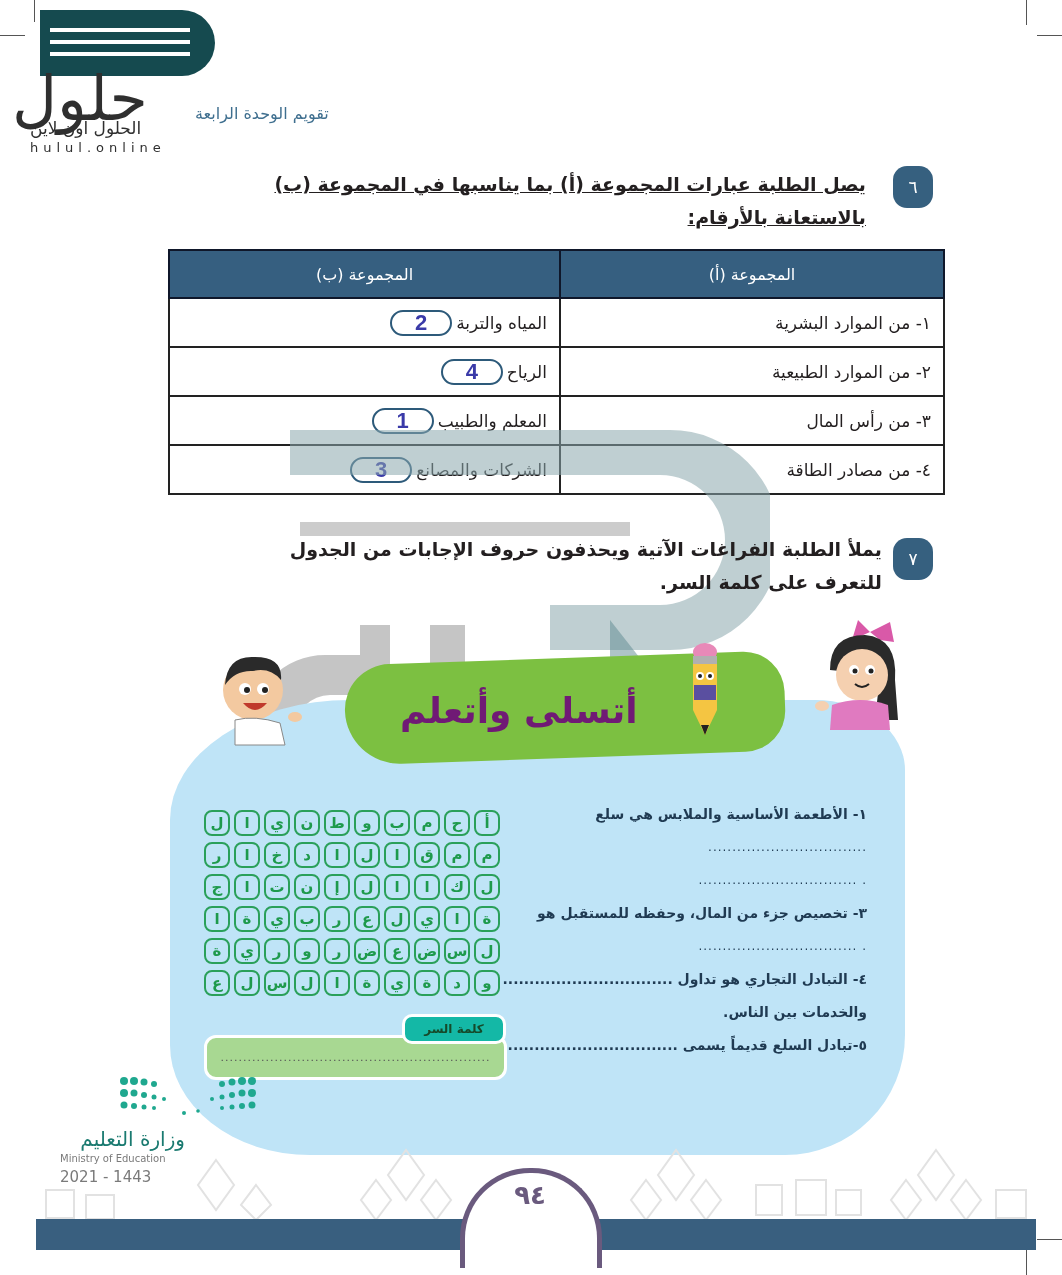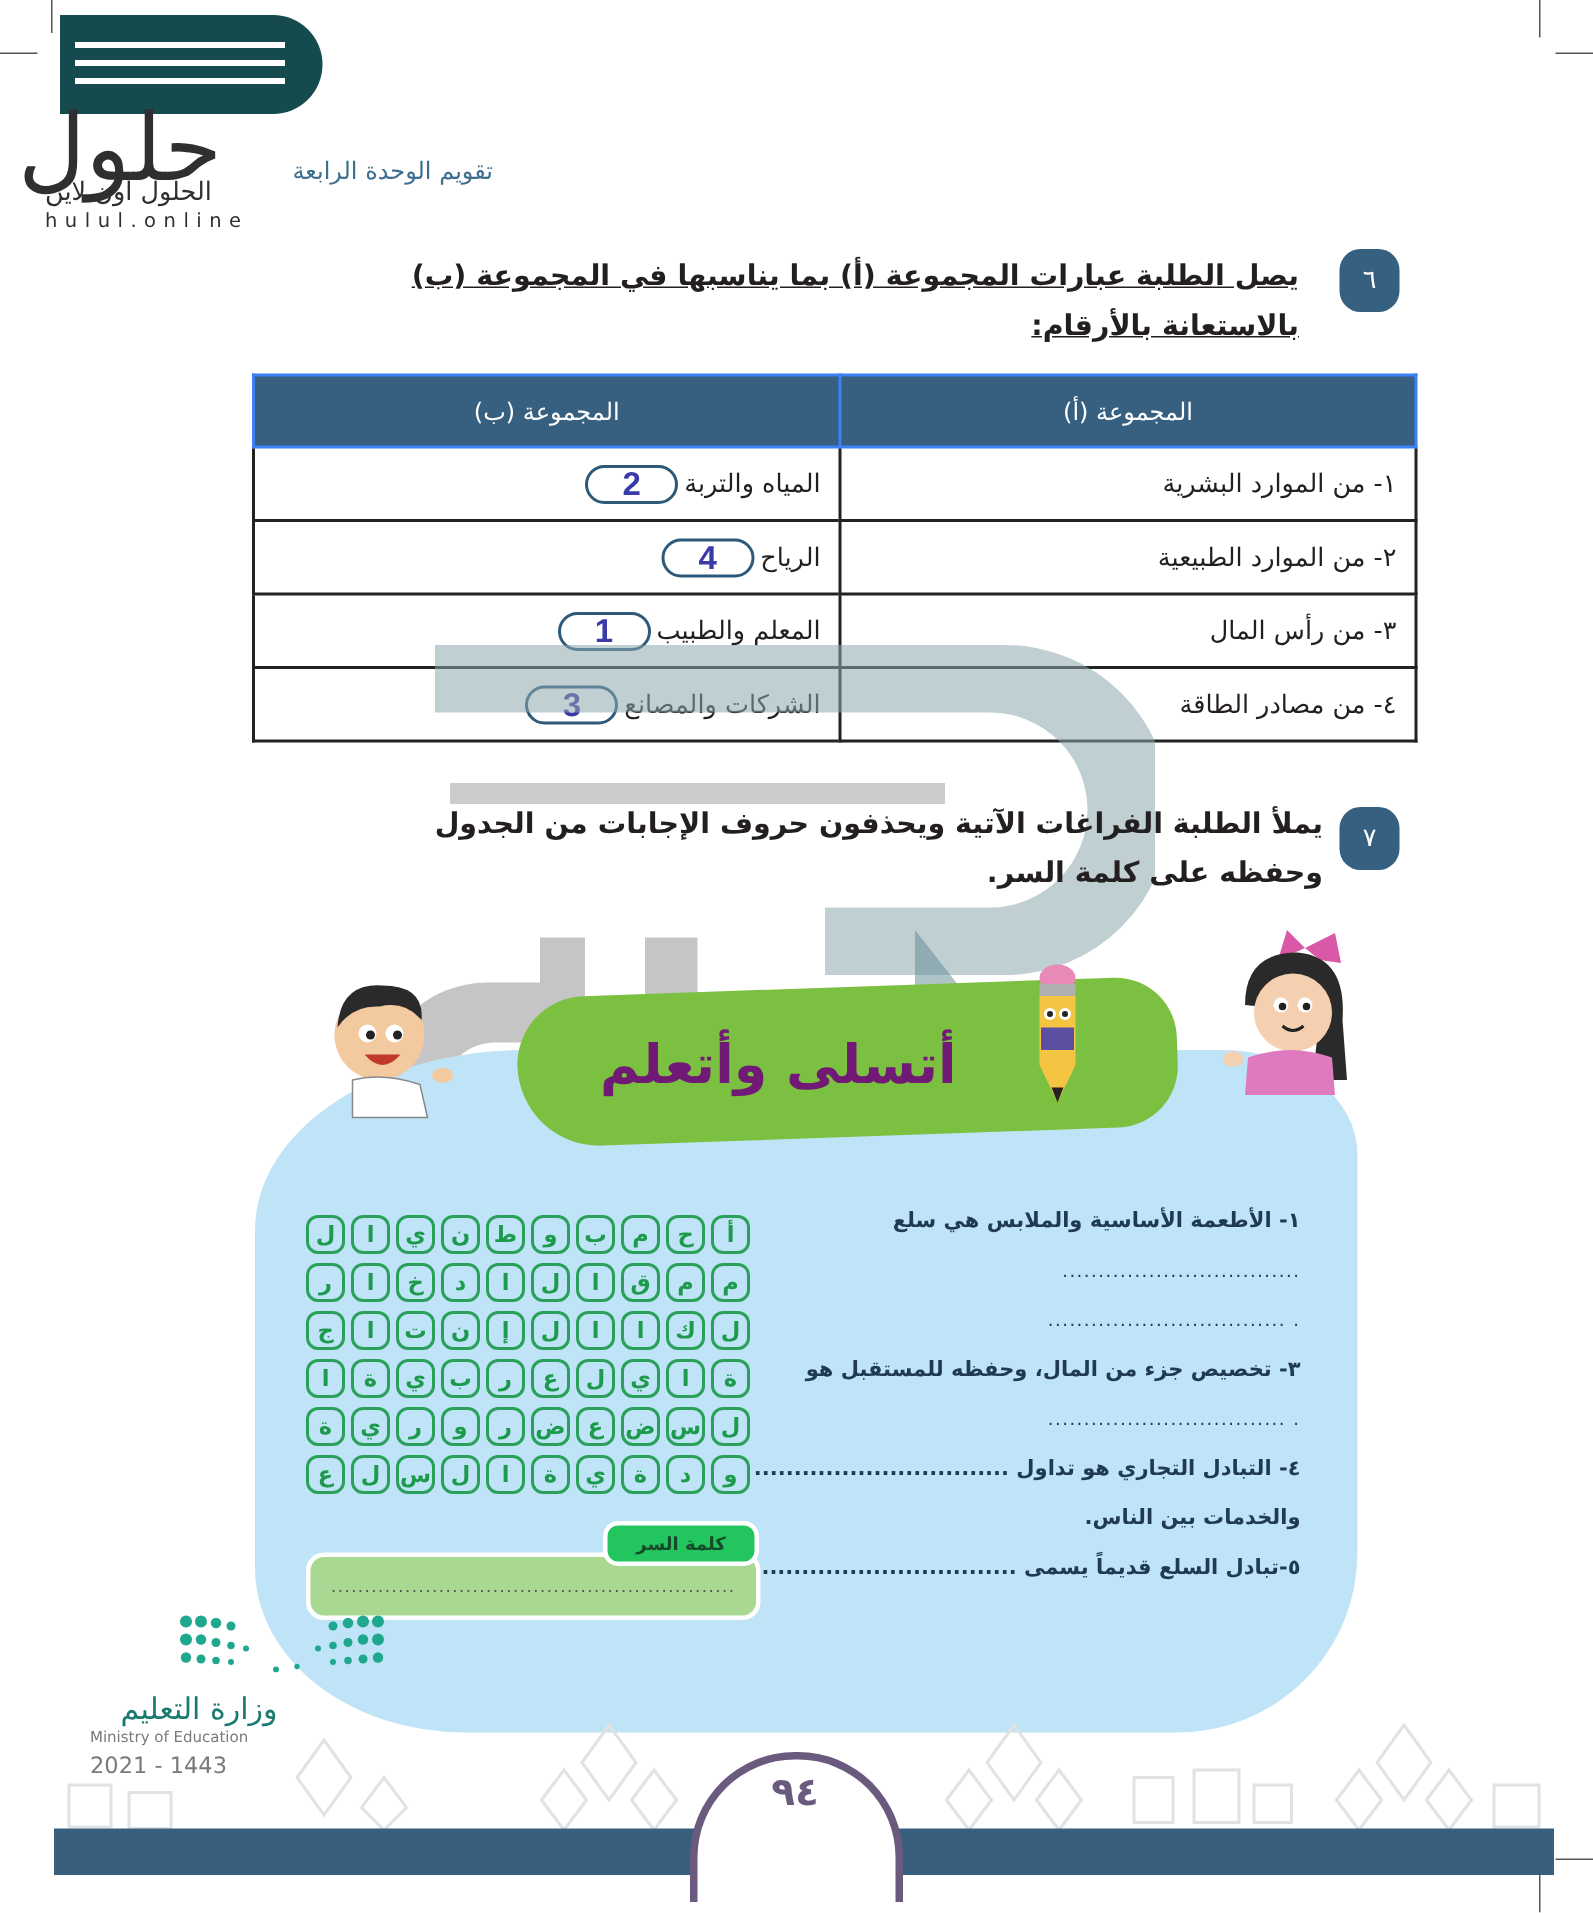--- a/index.html
+++ b/index.html
@@ -17,42 +17,42 @@
   .logo .brand-en { position: absolute; left: 20px; top: 132px; font-size: 13px; color: #2f2f2f; letter-spacing: 5px; }
 
   .unit-header { position: absolute; left: 195px; top: 104px; font-size: 16px; color: #3f6f8f; direction: rtl; }
 
   
   .q-badge { position: absolute; width: 40px; height: 42px; background: #36607f; border-radius: 14px; color: #fff; font-size: 17px; display: flex; align-items: center; justify-content: center; }
   .q-text { position: absolute; direction: rtl; text-align: right; font-weight: bold; font-size: 19px; line-height: 33px; color: #231f20; }
 
   
   .match-table { position: absolute; left: 168px; top: 249px; width: 777px; border-collapse: collapse; direction: rtl; }
-  .match-table th { background: #365f80; color: #fff; font-weight: normal; font-size: 16px; height: 48px; border: 2px solid #3b82f6; }
+  .match-table th { background: #365f80; color: #fff; font-weight: normal; font-size: 16px; height: 48px; border: 2px solid #0f172a; }
   .match-table td { height: 49px; border: 2px solid #222; font-size: 17px; padding: 0 12px; text-align: right; }
   .pill { display: inline-flex; align-items: center; justify-content: center; width: 62px; height: 26px; border: 2px solid #2d5a7a; border-radius: 14px; color: #3a3aa8; font-weight: bold; font-size: 22px; font-family: "Liberation Sans", sans-serif; margin-left: 6px; vertical-align: middle; line-height: 1; }
   .cell-b { display: flex; align-items: center; justify-content: flex-start; gap: 4px; }
 
   
   .wm { position: absolute; pointer-events: none; }
 
   
   .blob { position: absolute; left: 170px; top: 700px; width: 735px; height: 455px; background: #bfe4f7; border-radius: 180px 90px 120px 140px / 120px 70px 120px 110px; }
   .banner { position: absolute; left: 345px; top: 658px; width: 440px; height: 100px; background: #7cc041; border-radius: 50px 45px 45px 60px; transform: rotate(-2deg); }
   .banner-title { position: absolute; left: 400px; top: 690px; font-size: 36px; color: #701a75; font-weight: bold; direction: rtl; }
 
   .kid { position: absolute; }
   .grid { position: absolute; left: 203px; top: 810px; display: grid; grid-template-columns: repeat(10, 27px); column-gap: 3px; row-gap: 6px; direction: rtl; }
   .grid .cell { width: 26px; height: 26px; border: 2px solid #2aa05a; border-radius: 8px; color: #1e9a4c; font-weight: bold; font-size: 15px; display: flex; align-items: center; justify-content: center; background: transparent; }
 
   .items { position: absolute; left: 522px; top: 798px; width: 345px; direction: rtl; text-align: right; }
   .items .line { font-weight: bold; font-size: 14px; line-height: 33px; color: #1f3a52; white-space: nowrap; }
   .items .dots { color: #1f3a52; font-size: 12px; line-height: 33px; letter-spacing: 1px; }
 
-  .secret-tab { position: absolute; left: 402px; top: 1014px; width: 104px; height: 30px; background: #22c55e; border: 3px solid #fff; border-radius: 10px; font-size: 12px; font-weight: bold; color: #154a2a; display: flex; align-items: center; justify-content: center; direction: rtl; }
+  .secret-tab { position: absolute; left: 402px; top: 1014px; width: 104px; height: 30px; background: #14b8a6; border: 3px solid #fff; border-radius: 10px; font-size: 12px; font-weight: bold; color: #154a2a; display: flex; align-items: center; justify-content: center; direction: rtl; }
   .secret-box { position: absolute; left: 204px; top: 1035px; width: 303px; height: 45px; background: #a8d892; border: 3px solid #fff; border-radius: 12px; display: flex; align-items: center; justify-content: center; font-size: 11px; color: #555; letter-spacing: 1px; }
 
   
   .ministry { position: absolute; left: 60px; top: 1075px; width: 190px; }
   .moe-dots { position: absolute; left: 58px; top: 0; width: 140px; height: 40px; }
   .moe-ar { position: absolute; left: 0; top: 52px; font-size: 20px; color: #1a7a70; direction: rtl; width: 125px; text-align: right; }
   .moe-en { position: absolute; left: 0; top: 78px; font-size: 10px; color: #7a7a7a; }
   .moe-year { position: absolute; left: 0; top: 93px; font-size: 15px; color: #7a7a7a; }
 
   
@@ -141,21 +141,21 @@
   <path d="M40 0 H420 A110 110 0 0 1 420 220 H300 V175 H410 A65 65 0 0 0 410 45 H40 Z" fill="#8aa7ad" opacity="0.55"></path>
   <rect x="50" y="92" width="330" height="14" fill="#aaaaaa" opacity="0.6"></rect>
   <path d="M0 300 A75 75 0 0 1 75 225 H110 V195 H140 V370 H75 A75 75 0 0 1 0 300 Z M45 300 A35 35 0 0 0 80 335 H110 V265 H80 A35 35 0 0 0 45 300 Z" fill="#7f7f7f" opacity="0.45"></path>
   <path d="M180 195 H215 V330 H280 V260 H315 V370 H180 Z" fill="#7f7f7f" opacity="0.45"></path>
   <path d="M360 190 L470 330 H395 L360 285 Z" fill="#5e8a8f" opacity="0.5"></path>
 </svg>
 
 <div class="q-badge" style="left:893px;top:538px;">٧</div>
 <div class="q-text" style="left:160px;top:533px;width:722px;">
   <div>يملأ الطلبة الفراغات الآتية ويحذفون حروف الإجابات من الجدول</div>
-  <div>وحفظه على كلمة السر.</div>
+  <div>للتعرف على كلمة السر.</div>
 </div>
 
 <div class="blob"></div>
 <div class="banner"></div>
 <div class="banner-title">أتسلى وأتعلم</div>
 
 <svg class="kid" style="left:680px;top:640px;" width="50" height="100" viewBox="0 0 50 100">
   <ellipse cx="25" cy="12" rx="12" ry="9" fill="#e889b8"></ellipse>
   <rect x="13" y="16" width="24" height="8" fill="#b0b0b0"></rect>
   <path d="M13 24 H37 V70 L25 95 L13 70 Z" fill="#f4c542"></path>

